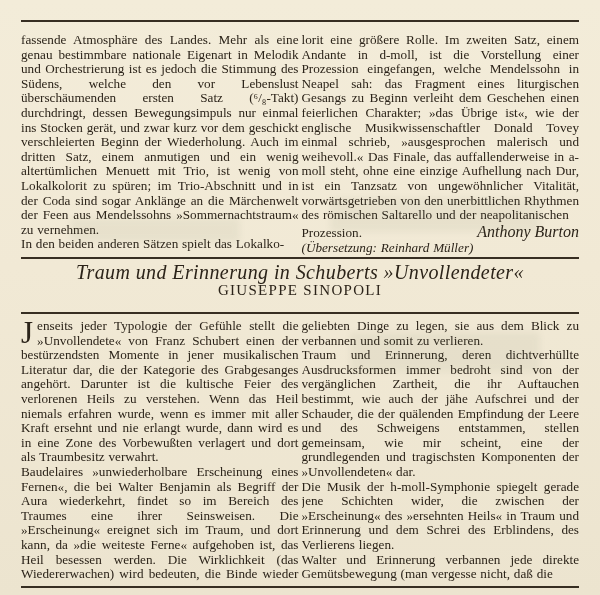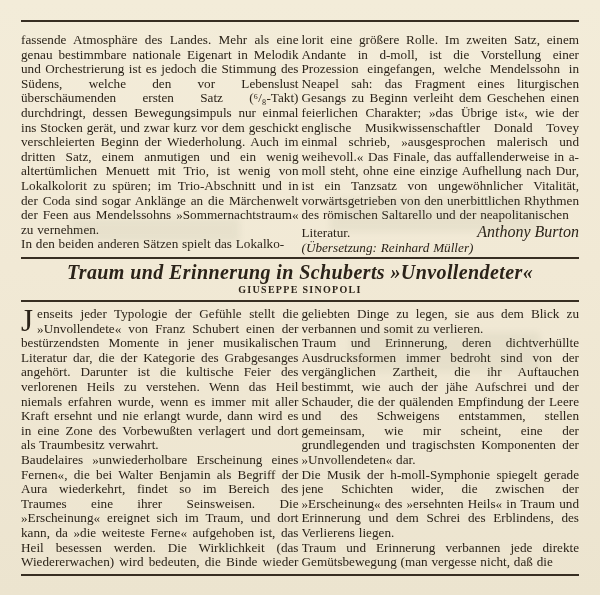--- a/index.html
+++ b/index.html
@@ -25,30 +25,30 @@
     margin: 0;
     font-size: 13.2px;
     line-height: 14.6px;
     text-align: justify;
     hyphens: auto;
     -webkit-hyphens: auto;
     word-spacing: 0.5px;
   }
   .byline-row { display: flex; justify-content: space-between; align-items: baseline; }
   .byline { font-style: italic; text-align: left; }
-  .heading { text-align: center; padding: 3px 0 4px; font-weight: bold; }
+  .heading { text-align: center; padding: 3px 0 16px; }
   .title {
     font-style: italic;
     font-size: 20px;
     line-height: 20px;
     letter-spacing: 0.4px;
     white-space: nowrap;
   }
   .author {
-    font-size: 10px;
+    font-size: 15px;
     line-height: 12px;
     letter-spacing: 1.3px;
     margin-top: 2px;
   }
   .rule-bottom { margin-top: 3px; }
   .dropcap {
     float: left;
     font-size: 31px;
     line-height: 25px;
     padding: 1px 4px 0 0;
@@ -78,21 +78,21 @@
   <hr class="rule rule-top">
 
   <div class="cols upper">
     <div class="col">
       <p>fassende Atmosphäre des Landes. Mehr als eine genau bestimmbare nationale Eigenart in Melodik und Orchestrierung ist es jedoch die Stimmung des Südens, welche den vor Lebenslust überschäumenden ersten Satz (⁶/₈-Takt) durchdringt, dessen Bewegungsimpuls nur einmal ins Stocken gerät, und zwar kurz vor dem geschickt verschleierten Beginn der Wiederholung. Auch im dritten Satz, einem anmutigen und ein wenig altertümlichen Menuett mit Trio, ist wenig von Lokalkolorit zu spüren; im Trio-Abschnitt und in der Coda sind sogar Anklänge an die Märchenwelt der Feen aus Mendelssohns »Sommernachtstraum« zu vernehmen.</p>
       <p>In den beiden anderen Sätzen spielt das Lokalko-</p>
     </div>
     <div class="col">
       <p>lorit eine größere Rolle. Im zweiten Satz, einem Andante in d-moll, ist die Vorstellung einer Prozession eingefangen, welche Mendelssohn in Neapel sah: das Fragment eines liturgischen Gesangs zu Beginn verleiht dem Geschehen einen feierlichen Charakter; »das Übrige ist«, wie der englische Musikwissenschaftler Donald Tovey einmal schrieb, »ausgesprochen malerisch und weihevoll.« Das Finale, das auffallenderweise in a-moll steht, ohne eine einzige Aufhellung nach Dur, ist ein Tanzsatz von ungewöhnlicher Vitalität, vorwärtsgetrieben von den unerbittlichen Rhythmen des römischen Saltarello und der neapolitanischen</p>
       <div class="byline-row">
-        <span class="line">Literatur.</span>
+        <span class="line">Prozession.</span>
         <span class="byline">Anthony Burton</span>
       </div>
       <p class="byline">(Übersetzung: Reinhard Müller)</p>
     </div>
   </div>
 
   <hr class="rule">
 
   <div class="heading">
     <div class="title">Traum und Erinnerung in Schuberts »Unvollendeter«</div>
@@ -103,19 +103,19 @@
 
   <div class="cols lower">
     <div class="col">
       <p><span class="dropcap">J</span><span>enseits jeder Typologie der Gefühle stellt die »Unvollendete« von Franz Schubert einen der bestürzendsten Momente in jener musikalischen Literatur dar, die der Kategorie des Grabgesanges angehört. Darunter ist die kultische Feier des verlorenen Heils zu verstehen. Wenn das Heil niemals erfahren wurde, wenn es immer mit aller Kraft ersehnt und nie erlangt wurde, dann wird es in eine Zone des Vorbewußten verlagert und dort als Traumbesitz verwahrt.</span></p>
       <p>Baudelaires »unwiederholbare Erscheinung eines Fernen«, die bei Walter Benjamin als Begriff der Aura wiederkehrt, findet so im Bereich des Traumes eine ihrer Seinsweisen. Die »Erscheinung« ereignet sich im Traum, und dort kann, da »die weiteste Ferne« aufgehoben ist, das Heil besessen werden. Die Wirklichkeit (das Wiedererwachen) wird bedeuten, die Binde wieder um die Welt der</p>
     </div>
     <div class="col">
       <p>geliebten Dinge zu legen, sie aus dem Blick zu verbannen und somit zu verlieren.</p>
       <p>Traum und Erinnerung, deren dichtverhüllte Ausdrucksformen immer bedroht sind von der vergänglichen Zartheit, die ihr Auftauchen bestimmt, wie auch der jähe Aufschrei und der Schauder, die der quälenden Empfindung der Leere und des Schweigens entstammen, stellen gemeinsam, wie mir scheint, eine der grundlegenden und tragischsten Komponenten der »Unvollendeten« dar.</p>
       <p>Die Musik der h-moll-Symphonie spiegelt gerade jene Schichten wider, die zwischen der »Erscheinung« des »ersehnten Heils« in Traum und Erinnerung und dem Schrei des Erblindens, des Verlierens liegen.</p>
-      <p>Traum und Erinnerung verbannen jede direkte Gemütsbewegung (man vergesse nicht, daß die</p>
+      <p>Walter und Erinnerung verbannen jede direkte Gemütsbewegung (man vergesse nicht, daß die</p>
     </div>
   </div>
 
   <hr class="rule rule-bottom">
 
 </div>
 
 </body></html>

